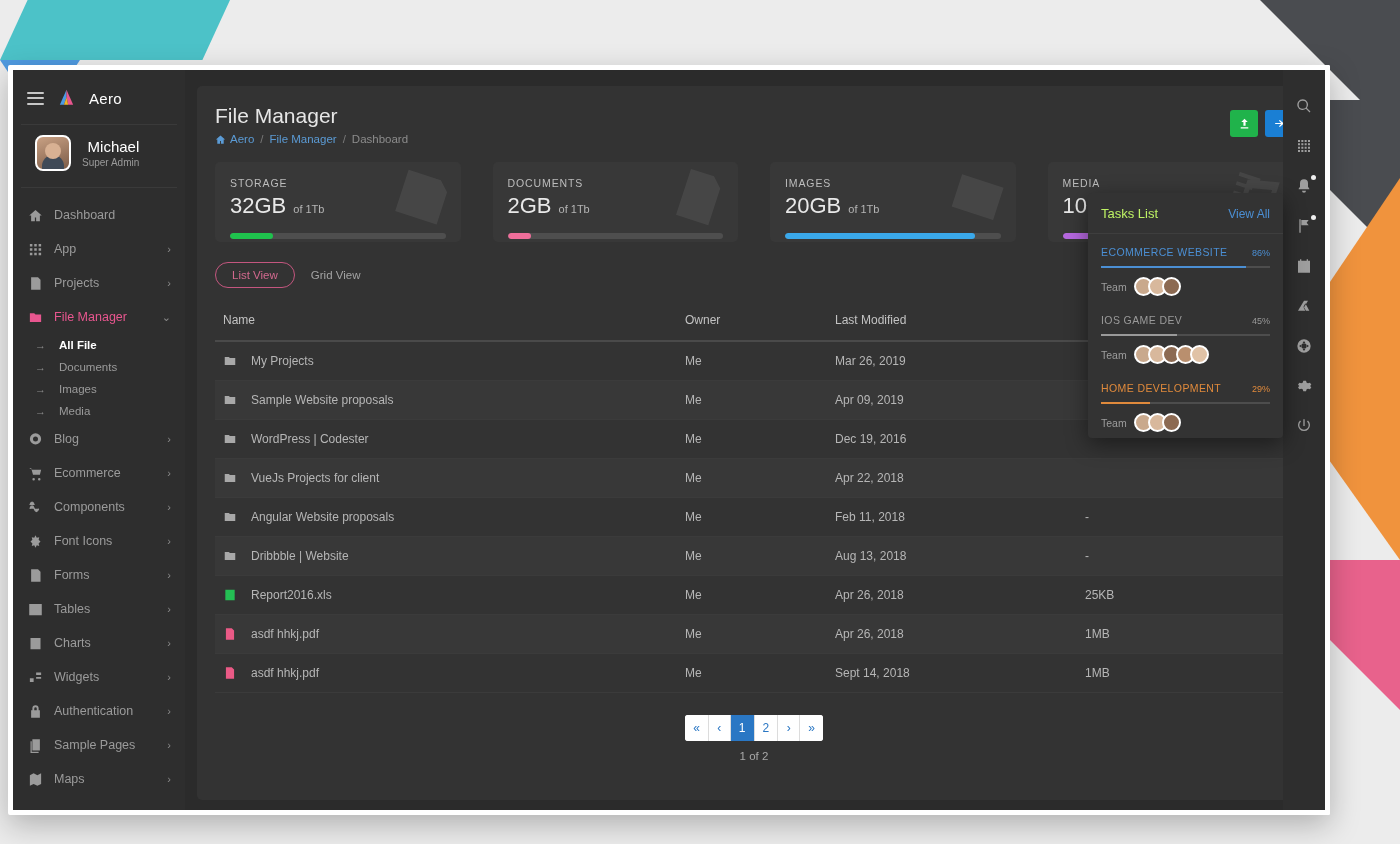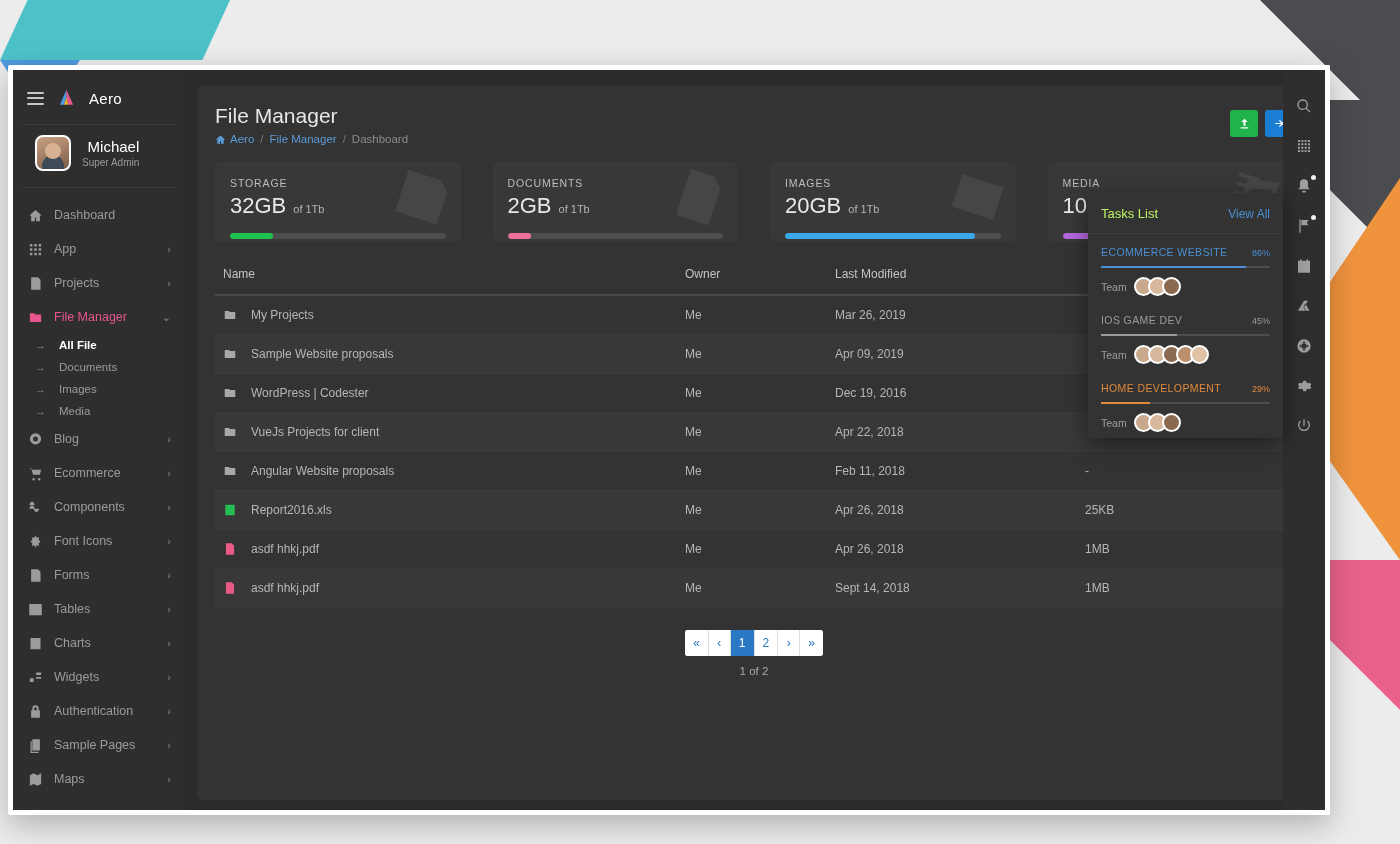--- a/index.html
+++ b/index.html
@@ -460,20 +460,24 @@
               <div class="stat-val">
                 <span>10GB</span>
                 <span class="of">of 1Tb</span>
               </div>
               <div class="bar">
                 <span style="width:80%;background:#b668e0"></span>
               </div>
             </div>
           </div>
 
+        <div class="view-toggle">
+          <button class="pill">List View</button>
+          <button class="plain-btn">Grid View</button>
+        </div>
 
         <table class="tbl">
           <thead>
             <tr>
               <th class="col-name">Name</th>
               <th class="col-owner">Owner</th>
               <th class="col-mod">Last Modified</th>
               <th></th>
             </tr>
           </thead>
@@ -550,20 +554,35 @@
                   </div>
                 </td>
                 <td class="col-owner">Me</td>
                 <td class="col-mod">Feb 11, 2018</td>
                 <td>-</td>
               </tr>
               <tr>
                 <td class="col-name">
                   <div class="name-cell">
                     <span class="fico">
+                      <svg viewBox="0 0 24 24" width="14" height="14" fill="#a8a8a8">
+                        <path d="M3 5h7l2 2h9v12H3z"></path>
+                      </svg>
+                    </span>
+                    <span>Dribbble | Website</span>
+                  </div>
+                </td>
+                <td class="col-owner">Me</td>
+                <td class="col-mod">Aug 13, 2018</td>
+                <td>-</td>
+              </tr>
+              <tr>
+                <td class="col-name">
+                  <div class="name-cell">
+                    <span class="fico">
                       <svg viewBox="0 0 24 24" width="14" height="14" fill="#24c054">
                         <path d="M4 3h16v18H4zm3 12h2v4H7zm4-6h2v10h-2zm4 3h2v7h-2z"></path>
                       </svg>
                     </span>
                     <span>Report2016.xls</span>
                   </div>
                 </td>
                 <td class="col-owner">Me</td>
                 <td class="col-mod">Apr 26, 2018</td>
                 <td>25KB</td>

